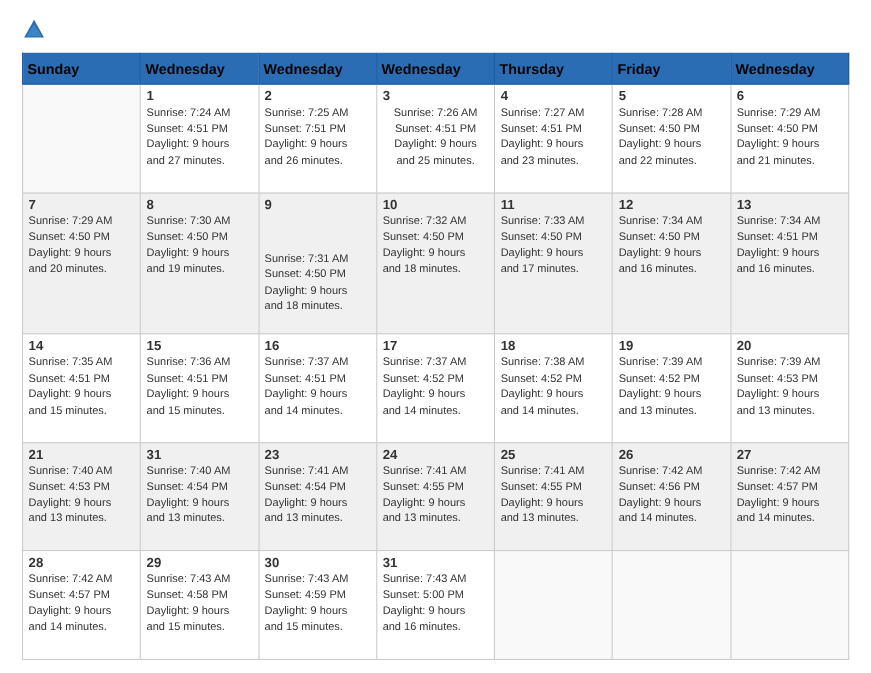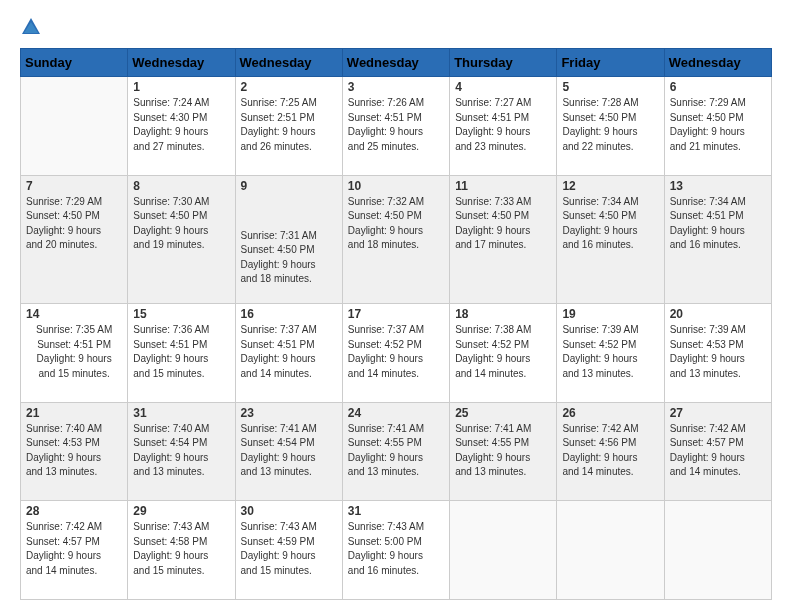--- a/index.html
+++ b/index.html
@@ -129,34 +129,34 @@
           <th>Friday</th>
           <th>Wednesday</th>
         </tr>
     </thead>
     <tbody id="calendar-body">
     <tr class="row-white">
           <td class="empty"></td>
           <td>
             <span class="day-num">1</span>
             <div class="day-info" style="white-space: pre-line;">Sunrise: 7:24 AM
-Sunset: 4:30 PM
+Sunset: 4:51 PM
 Daylight: 9 hours
 and 27 minutes.</div>
           </td>
           <td>
             <span class="day-num">2</span>
             <div class="day-info" style="white-space: pre-line;">Sunrise: 7:25 AM
-Sunset: 2:51 PM
+Sunset: 7:51 PM
 Daylight: 9 hours
 and 26 minutes.</div>
           </td>
           <td>
             <span class="day-num">3</span>
-            <div class="day-info" style="white-space: pre-line;">Sunrise: 7:26 AM
+            <div class="day-info" style="white-space: pre-line; text-align: center;">Sunrise: 7:26 AM
 Sunset: 4:51 PM
 Daylight: 9 hours
 and 25 minutes.</div>
           </td>
           <td>
             <span class="day-num">4</span>
             <div class="day-info" style="white-space: pre-line;">Sunrise: 7:27 AM
 Sunset: 4:51 PM
 Daylight: 9 hours
 and 23 minutes.</div>
@@ -223,21 +223,21 @@
             <span class="day-num">13</span>
             <div class="day-info" style="white-space: pre-line;">Sunrise: 7:34 AM
 Sunset: 4:51 PM
 Daylight: 9 hours
 and 16 minutes.</div>
           </td>
         </tr>
         <tr class="row-white">
           <td>
             <span class="day-num">14</span>
-            <div class="day-info" style="white-space: pre-line; text-align: center;">Sunrise: 7:35 AM
+            <div class="day-info" style="white-space: pre-line;">Sunrise: 7:35 AM
 Sunset: 4:51 PM
 Daylight: 9 hours
 and 15 minutes.</div>
           </td>
           <td>
             <span class="day-num">15</span>
             <div class="day-info" style="white-space: pre-line;">Sunrise: 7:36 AM
 Sunset: 4:51 PM
 Daylight: 9 hours
 and 15 minutes.</div>

